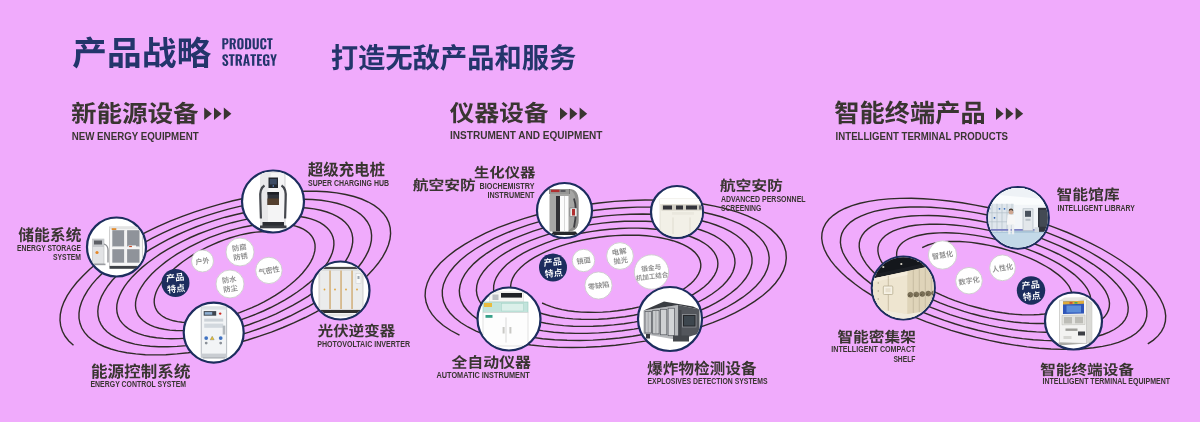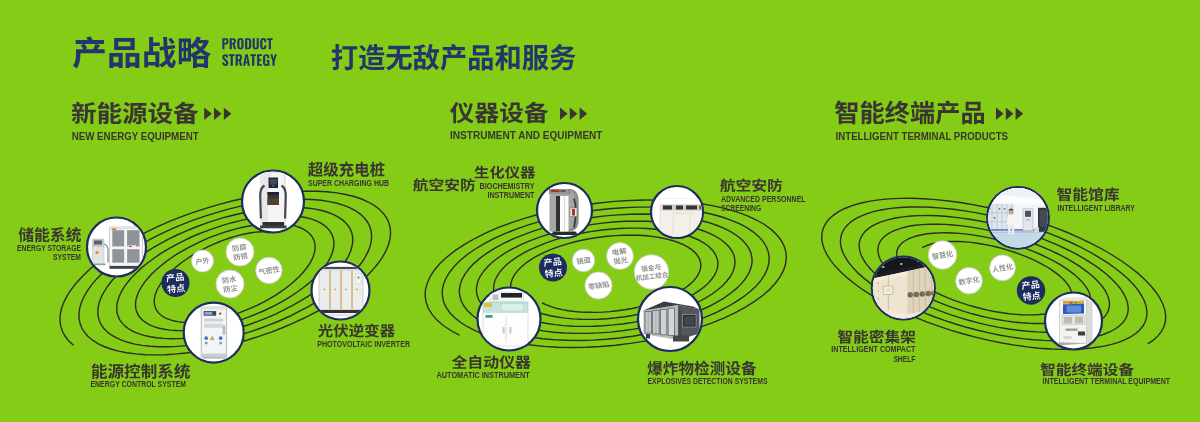--- a/index.html
+++ b/index.html
@@ -1,15 +1,15 @@
 <!DOCTYPE html>
 <html><head><meta charset="utf-8">
 <style>
 html,body{margin:0;padding:0;background:#fff;}
-#c{position:relative;width:1200px;height:422px;background:#84cc16;overflow:hidden;}
+#c{position:relative;width:1200px;height:422px;background:#f0abfc;overflow:hidden;}
 </style></head>
 <body>
 <div id="c">
 <svg width="1200" height="422" viewBox="0 0 1200 422" xmlns="http://www.w3.org/2000/svg">
 <defs>
         <clipPath id="cc1">
           <circle cx="116.5" cy="247" r="28.5"></circle>
         </clipPath>
         <clipPath id="cc2">
           <circle cx="273" cy="201.5" r="30"></circle>

